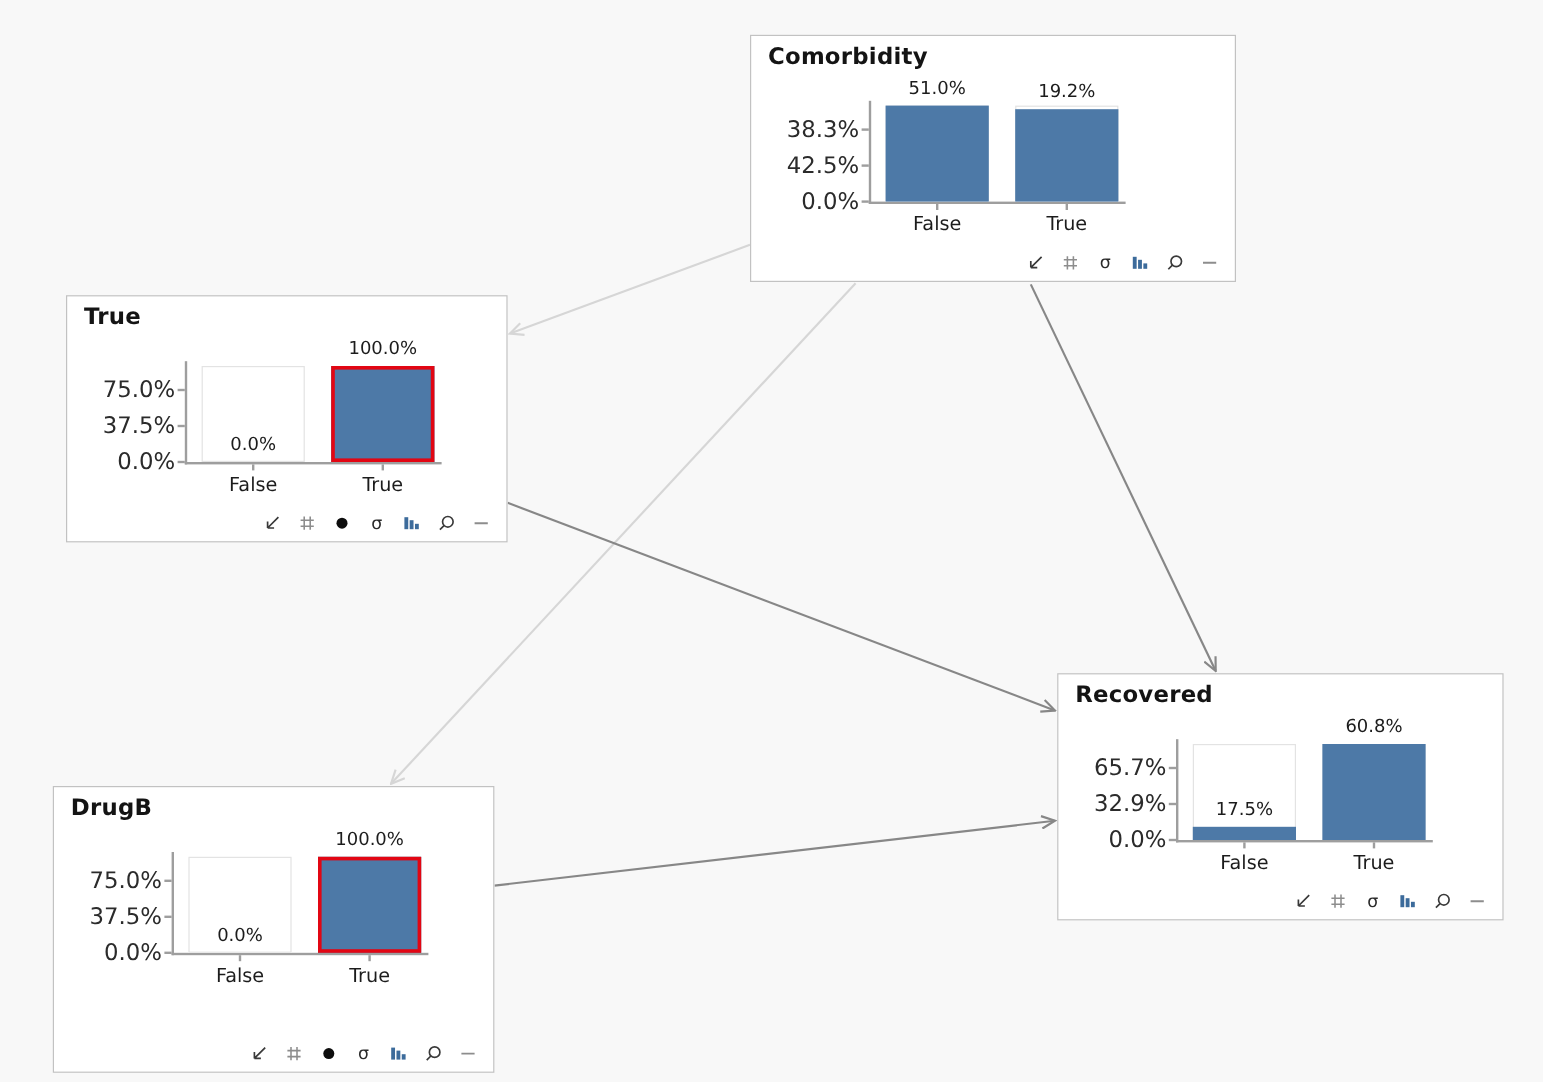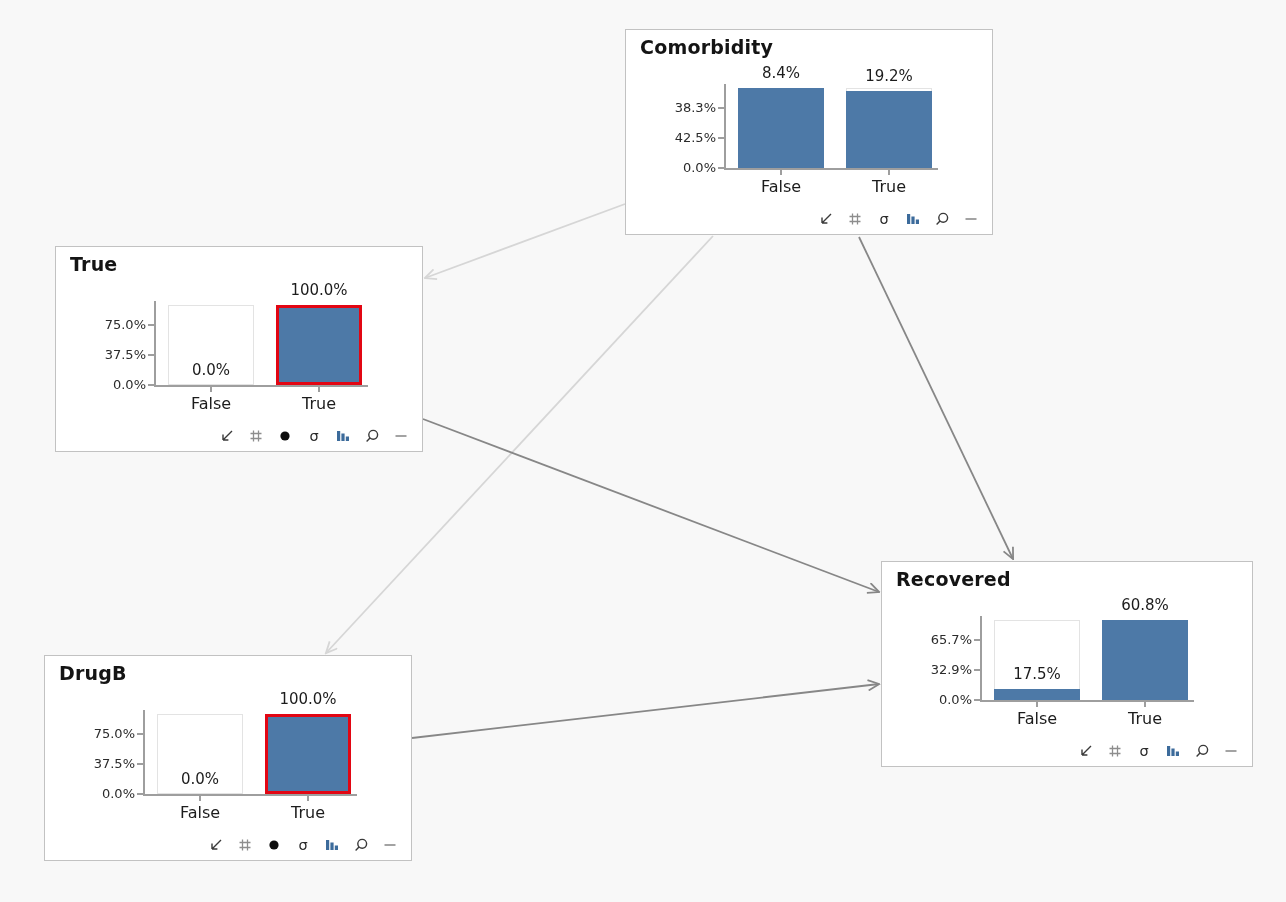--- a/index.html
+++ b/index.html
@@ -5,21 +5,21 @@
   html,body{margin:0;padding:0;}
   body{font-family:"DejaVu Sans","Liberation Sans",sans-serif;background:#f8f8f8;}
   #canvas{position:relative;overflow:hidden;}
   #edge-layer{position:absolute;left:0;top:0;}
   .node{position:absolute;background:#ffffff;border:1.5px solid #c2c2c2;box-sizing:border-box;z-index:1;}
   .node-title{position:absolute;left:14px;top:6px;font-size:19px;font-weight:bold;color:#141414;letter-spacing:.2px;white-space:nowrap;}
   .chart{position:absolute;left:0;top:0;width:100%;height:100%;}
   .axis{position:absolute;background:#9e9e9e;}
   .ytick-dash{position:absolute;background:#9e9e9e;width:6px;height:2px;}
   .xtick-dash{position:absolute;background:#9e9e9e;width:2px;height:5px;}
-  .ylabel{position:absolute;left:2px;width:88px;text-align:right;font-size:13px;color:#2b2b2b;line-height:18px;}
+  .ylabel{position:absolute;left:2px;width:88px;text-align:right;font-size:19px;color:#2b2b2b;line-height:18px;}
   .ghost{position:absolute;background:#ffffff;border:1.5px solid #e3e3e3;box-sizing:border-box;}
   .bar{position:absolute;box-sizing:border-box;}
   .vlabel{position:absolute;width:112px;text-align:center;font-size:15px;color:#1c1c1c;line-height:18px;}
   .xlabel{position:absolute;width:112px;text-align:center;font-size:16px;color:#1c1c1c;line-height:19px;}
   .toolbar{position:absolute;right:13px;bottom:5px;display:flex;align-items:center;gap:13px;height:20px;}
   .icon{width:16px;height:16px;display:block;cursor:pointer;}
   .icon svg{display:block;}
 </style>
 </head>
 <body>
@@ -34,35 +34,35 @@
           <path d="M1.5,0.8 L12.7,6 L1.5,11.2" fill="none" stroke="#878787" stroke-width="1.8"></path>
         </marker>
       </defs>
       <line x1="625" y1="204" x2="425" y2="278" stroke="#d6d6d6" stroke-width="1.8" marker-end="url(#arrow-light)"></line>
       <line x1="713" y1="236" x2="326" y2="653" stroke="#d6d6d6" stroke-width="1.8" marker-end="url(#arrow-light)"></line>
       <line x1="859" y1="237" x2="1013" y2="559" stroke="#878787" stroke-width="1.8" marker-end="url(#arrow-dark)"></line>
       <line x1="423" y1="419" x2="879" y2="592" stroke="#878787" stroke-width="1.8" marker-end="url(#arrow-dark)"></line>
       <line x1="412" y1="738" x2="879" y2="684" stroke="#878787" stroke-width="1.8" marker-end="url(#arrow-dark)"></line>
     </svg>
 
-  <div class="node" style="left: 625px; top: 29px; width: 368px; height: 206px;">
+  <div class="node" style="left: 625px; top: 29px; width: 405px; height: 206px;">
     <div class="node-title">Comorbidity</div>
     <div class="chart">
         <div class="axis" style="left: 98px; top: 54px; width: 2px; height: 86px;"></div>
         <div class="axis" style="left: 98px; top: 138px; width: 214px; height: 2px;"></div>
         <div class="ytick-dash" style="left: 92px; top: 137px;"></div>
         <div class="ylabel" style="top: 129px;">0.0%</div>
         <div class="ytick-dash" style="left: 92px; top: 107px;"></div>
         <div class="ylabel" style="top: 99px;">42.5%</div>
         <div class="ytick-dash" style="left: 92px; top: 77px;"></div>
         <div class="ylabel" style="top: 69px;">38.3%</div>
         <div class="ghost" style="left: 112px; top: 58px; width: 86px; height: 80px;"></div>
         <div class="bar" style="left: 112px; top: 58px; width: 86px; height: 80px; background: rgb(77, 121, 167);"></div>
         <div class="xtick-dash" style="left: 154px; top: 140px;"></div>
-        <div class="vlabel" style="left: 99px; top: 34px;">8.4%</div>
+        <div class="vlabel" style="left: 99px; top: 34px;">51.0%</div>
         <div class="xlabel" style="left: 99px; top: 147px;">False</div>
         <div class="ghost" style="left: 220px; top: 58px; width: 86px; height: 80px;"></div>
         <div class="bar" style="left: 220px; top: 61px; width: 86px; height: 77px; background: rgb(77, 121, 167);"></div>
         <div class="xtick-dash" style="left: 262px; top: 140px;"></div>
         <div class="vlabel" style="left: 207px; top: 37px;">19.2%</div>
         <div class="xlabel" style="left: 207px; top: 147px;">True</div>
       </div>
     <div class="toolbar">
         <span class="icon">
           <svg xmlns="http://www.w3.org/2000/svg" width="16" height="16" viewBox="0 0 16 16">
@@ -157,21 +157,21 @@
           </svg>
         </span>
         <span class="icon">
           <svg xmlns="http://www.w3.org/2000/svg" width="16" height="16" viewBox="0 0 16 16">
             <line x1="2.5" y1="8" x2="13.5" y2="8" stroke="#8d8d8d" stroke-width="1.6"></line>
           </svg>
         </span>
       </div>
   </div>
 
-  <div class="node" style="left: 44px; top: 655px; width: 368px; height: 206px;">
+  <div class="node" style="left: 44px; top: 655px; width: 368px; height: 239px;">
     <div class="node-title">DrugB</div>
     <div class="chart">
         <div class="axis" style="left: 98px; top: 54px; width: 2px; height: 86px;"></div>
         <div class="axis" style="left: 98px; top: 138px; width: 214px; height: 2px;"></div>
         <div class="ytick-dash" style="left: 92px; top: 137px;"></div>
         <div class="ylabel" style="top: 129px;">0.0%</div>
         <div class="ytick-dash" style="left: 92px; top: 107px;"></div>
         <div class="ylabel" style="top: 99px;">37.5%</div>
         <div class="ytick-dash" style="left: 92px; top: 77px;"></div>
         <div class="ylabel" style="top: 69px;">75.0%</div>

